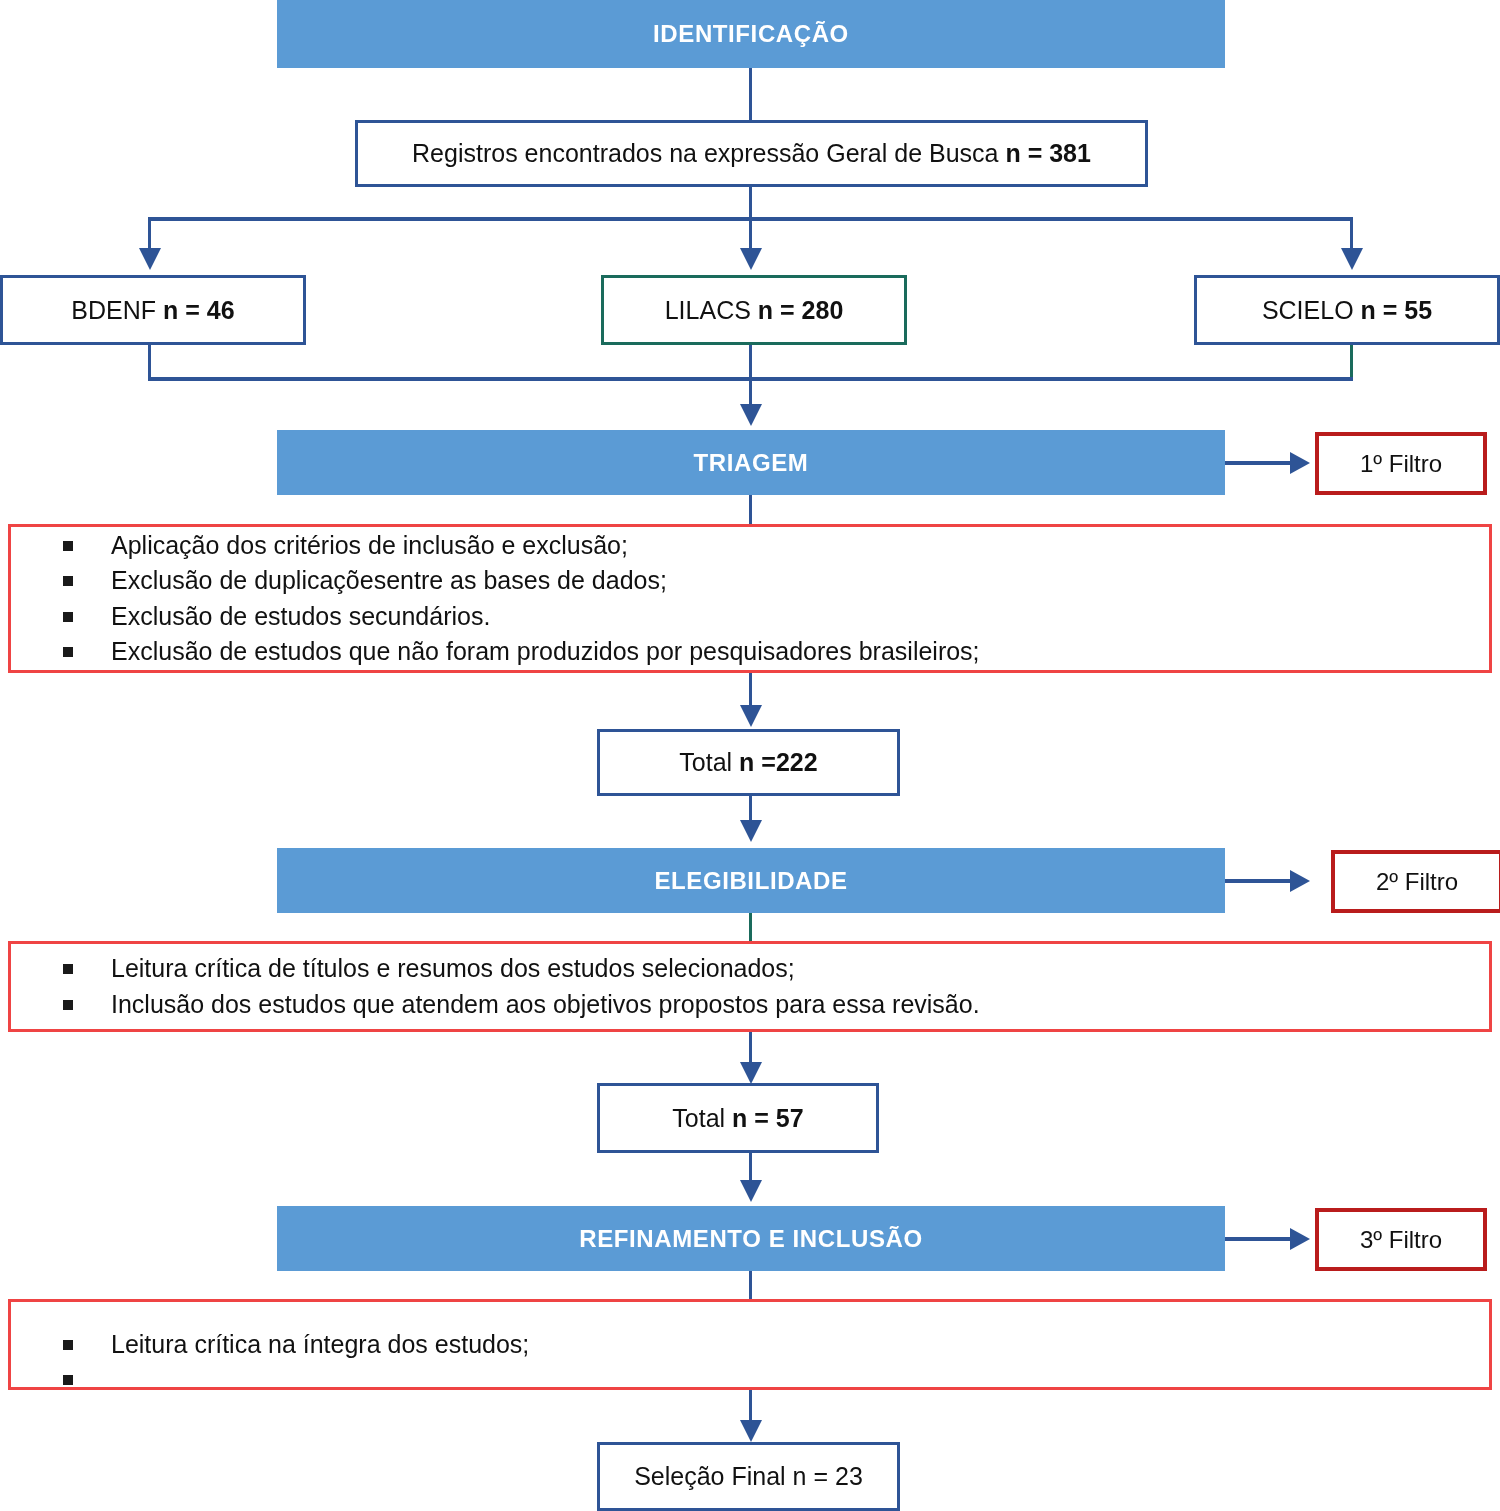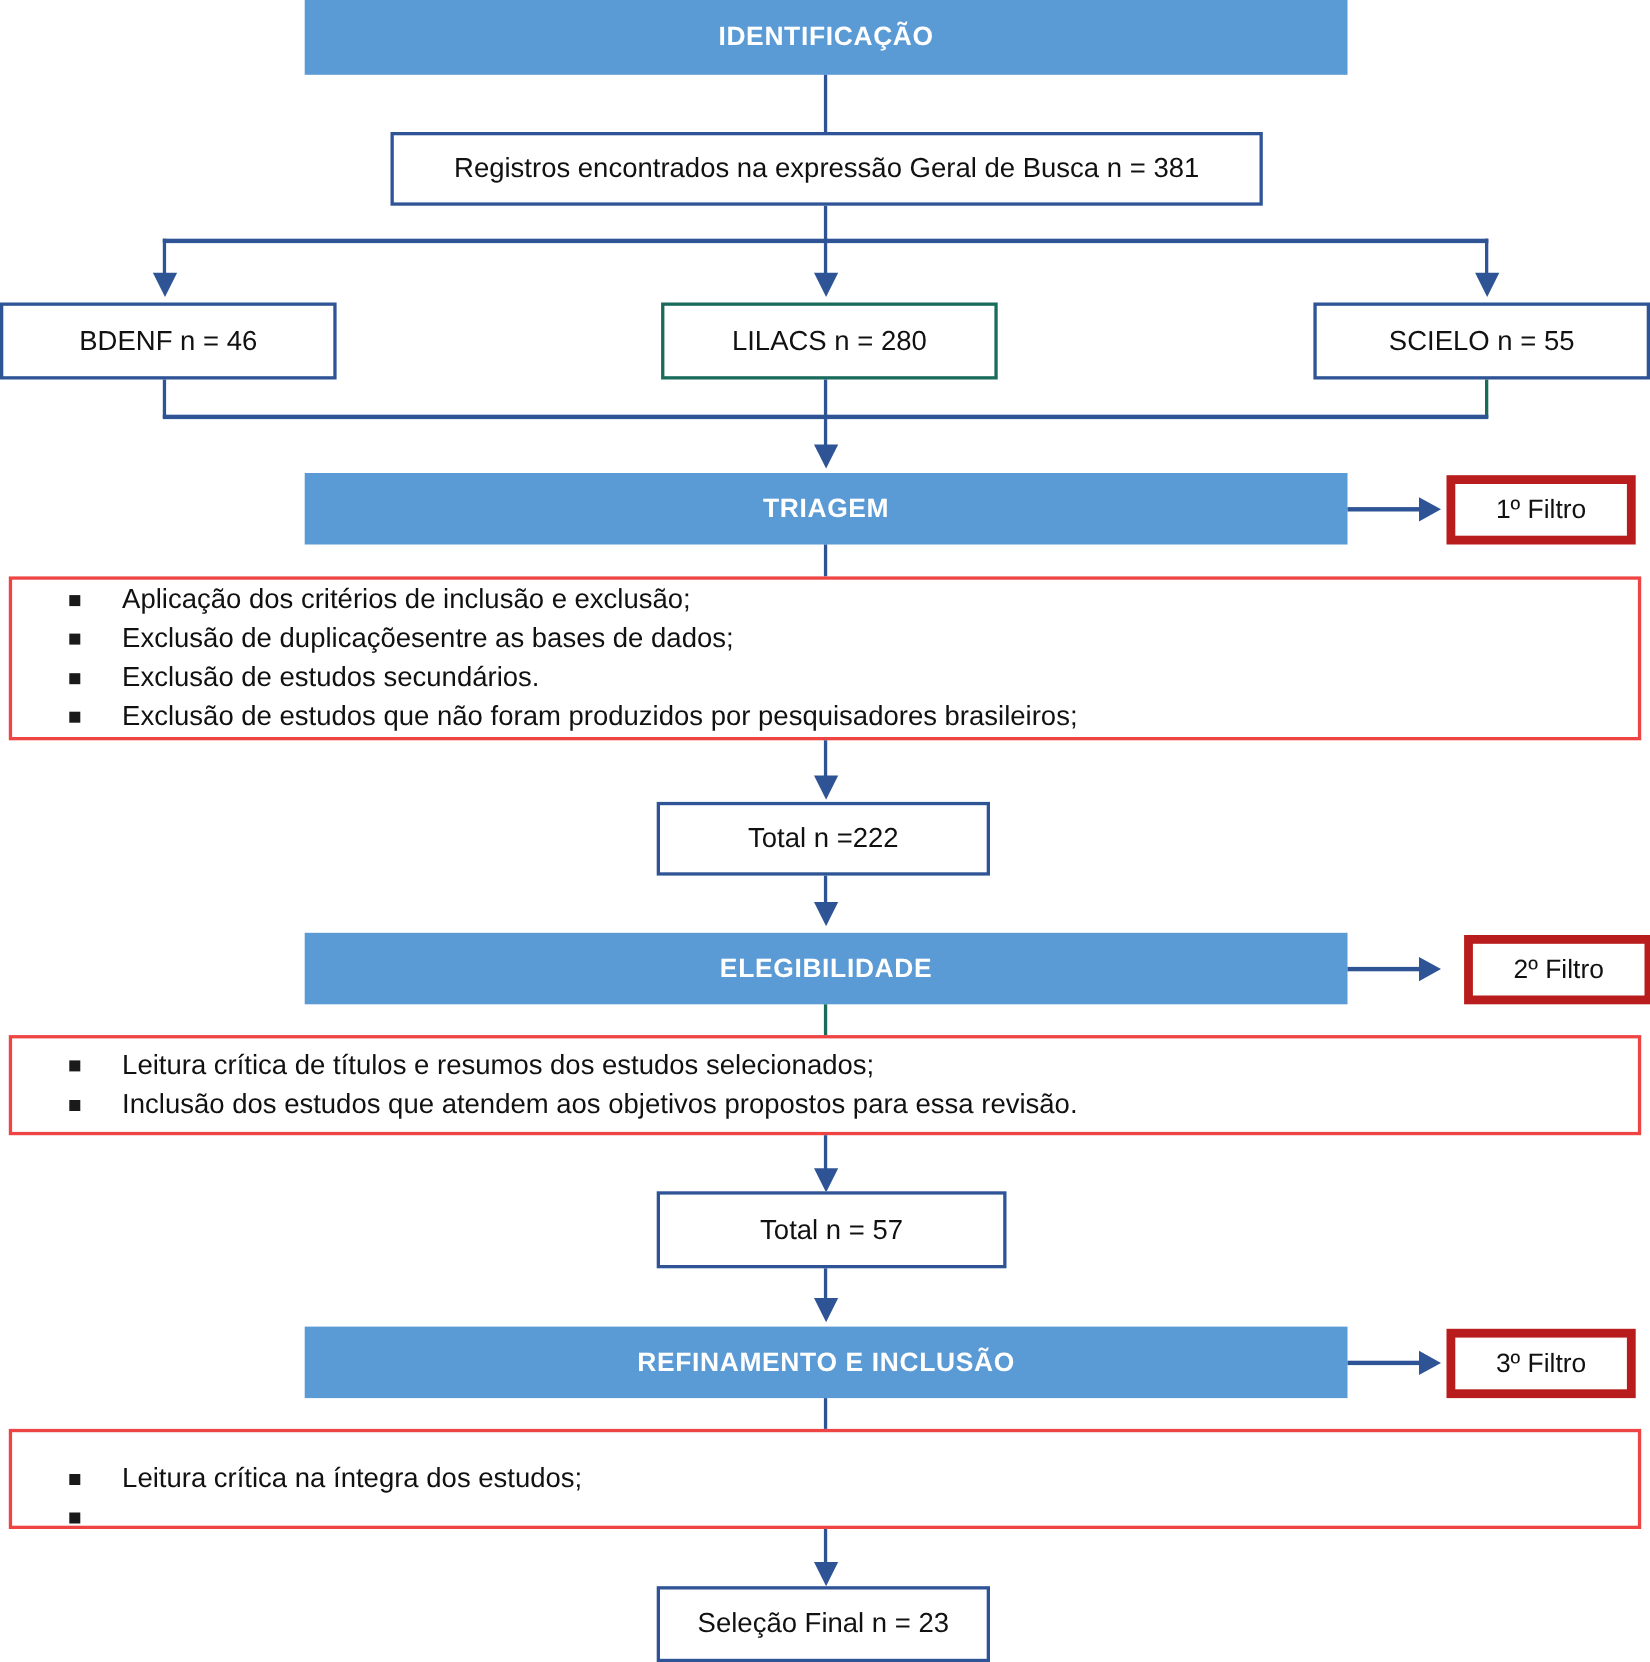--- a/index.html
+++ b/index.html
@@ -42,28 +42,28 @@
     align-items: center;
     justify-content: center;
     font-size: 25px;
     color: #111111;
     text-align: center;
   }
   .box.green {
     border-color: #1A6B5C;
   }
   .box .b {
-    font-weight: normal;
+    font-weight: bold;
   }
 
   
   .filter-box {
     position: absolute;
     background: #ffffff;
-    border: 8px solid #b91c1c;
+    border: 4px solid #b91c1c;
     box-sizing: border-box;
     display: flex;
     align-items: center;
     justify-content: center;
     font-size: 24px;
     color: #111111;
   }
 
   
   .list-panel {
@@ -230,21 +230,21 @@
   <div class="list-panel" style="left:8px; top:941px; width:1484px; height:91px;">
     <ul>
       <li><span class="bullet"></span><span>Leitura crítica de títulos e resumos dos estudos selecionados;</span></li>
       <li><span class="bullet"></span><span>Inclusão dos estudos que atendem aos objetivos propostos para essa revisão.</span></li>
     </ul>
   </div>
 
   <div class="vline" style="left:749px; top:1032px; width:3px; height:38px;"></div>
   <div class="arrow-down" style="left:740px; top:1062px;"></div>
 
-  <div class="box" style="left:597px; top:1083px; width:318px; height:70px;">
+  <div class="box" style="left:597px; top:1083px; width:282px; height:70px;">
     <span>
       <span>Total </span><span class="b">n = 57</span>
     </span>
   </div>
 
   <div class="vline" style="left:749px; top:1153px; width:3px; height:32px;"></div>
   <div class="arrow-down" style="left:740px; top:1180px;"></div>
 
   <div class="stage-bar" style="left:277px; top:1206px; width:948px; height:65px;">
     <span>REFINAMENTO E INCLUSÃO</span>

